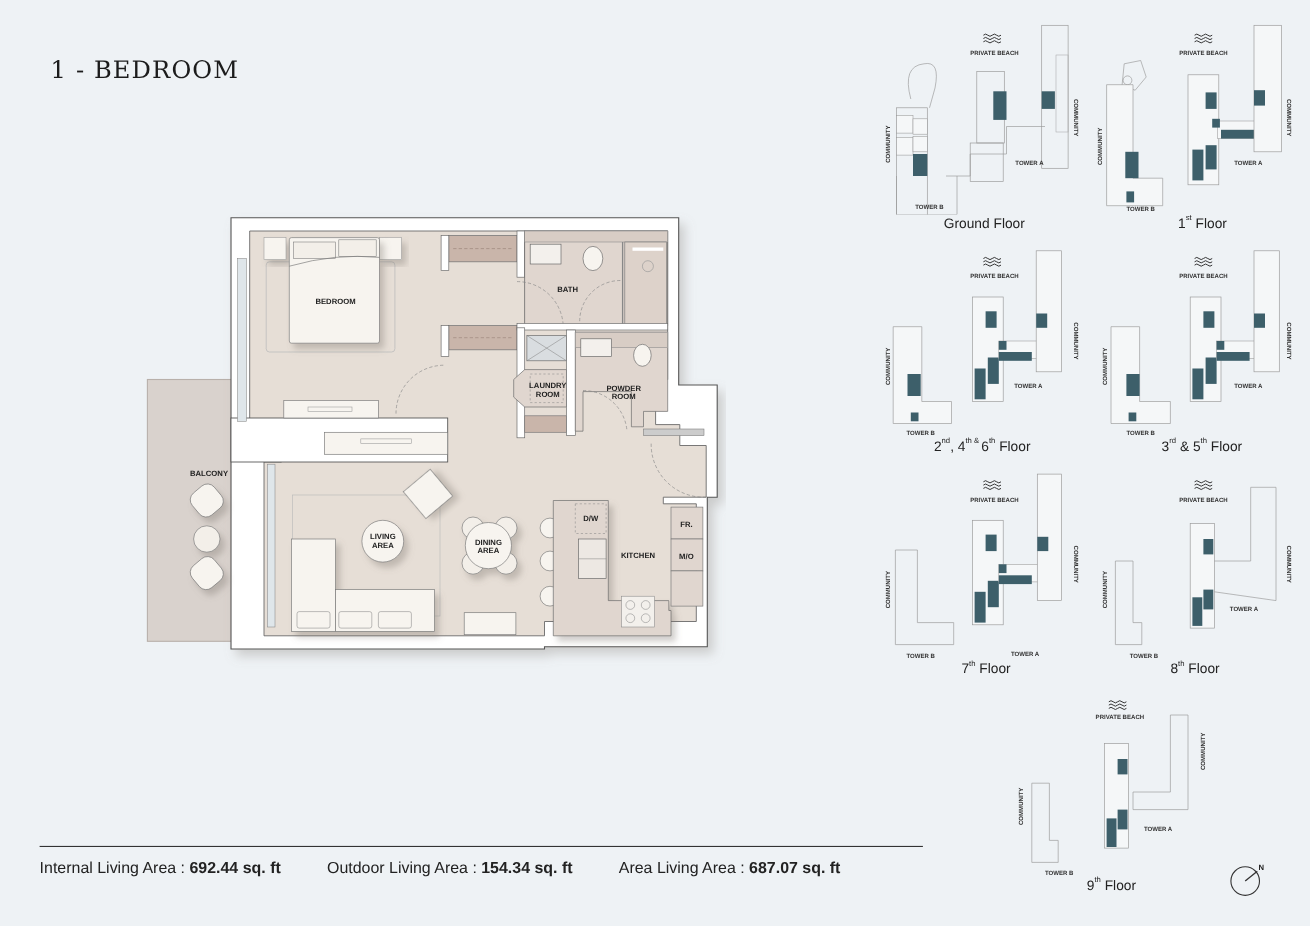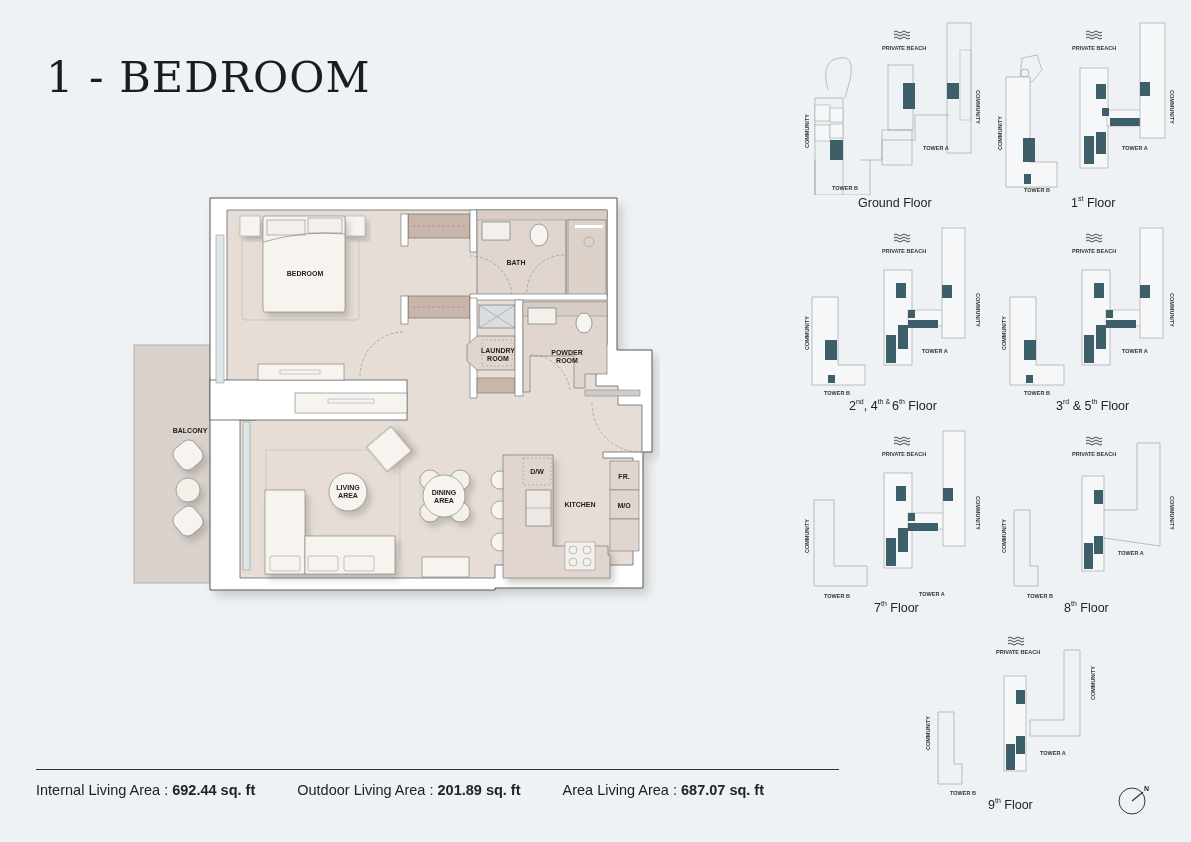--- a/index.html
+++ b/index.html
@@ -1,18 +1,18 @@
 <!DOCTYPE html>
 <html><head>
 <meta charset="utf-8">
 <style>
   * { box-sizing: border-box; margin: 0; padding: 0; }
   html, body { width: 1191px; height: 842px; overflow: hidden; }
   body { background: #eef2f5; font-family: "Liberation Sans", sans-serif; color: #222; position: relative; }
-  .title { position: absolute; left: 46px; top: 52px; font-family: "DejaVu Serif", serif; font-size: 43px; letter-spacing: 1px; color: #1c1c1c; font-weight: normal; }
+  .title { position: absolute; left: 46px; top: 52px; font-family: "DejaVu Serif", serif; font-size: 22px; letter-spacing: 1px; color: #1c1c1c; font-weight: normal; }
   .plan-wrap { position: absolute; left: 130px; top: 190px; width: 530px; height: 420px; }
   .plan-wrap svg { width: 100%; height: 100%; }
   .room-label { font-family: "Liberation Sans", sans-serif; font-size: 7px; font-weight: bold; fill: #222; }
   .divider { position: absolute; left: 36px; top: 769px; width: 803px; height: 1px; background: #333; }
   .areas { position: absolute; left: 36px; top: 782px; display: flex; gap: 0; font-size: 14.5px; color: #222; }
   .area-item { margin-right: 42px; white-space: nowrap; }
   .area-item b { font-weight: bold; }
   .thumb { position: absolute; }
   .thumb svg { display: block; }
   .thumb-label { position: absolute; font-size: 12.5px; color: #222; white-space: nowrap; }
@@ -337,21 +337,21 @@
     <text class="small-cap" x="38" y="163">TOWER B</text>
     <text class="small-cap" transform="translate(18,118) rotate(-90)">COMMUNITY</text>
     <text class="small-cap" transform="translate(183,68) rotate(-90)">COMMUNITY</text>
   </svg>
   <div class="thumb-label" style="left:76px;top:166px;"><span>9</span><sup>th</sup><span> Floor</span></div>
 </div>
 
 <div class="divider"></div>
 <div class="areas">
   <div class="area-item"><span>Internal Living Area : </span><b>692.44 sq. ft</b></div>
-  <div class="area-item"><span>Outdoor Living Area : </span><b>201.89 sq. ft</b></div>
+  <div class="area-item"><span>Outdoor Living Area : </span><b>154.34 sq. ft</b></div>
   <div class="area-item"><span>Area Living Area : </span><b>687.07 sq. ft</b></div>
 </div>
 
 <div class="compass">
   <svg width="36" height="34" viewBox="0 0 36 34">
     <circle cx="14" cy="18" r="13" fill="none" stroke="#333" stroke-width="1"></circle>
     <line x1="14" y1="18" x2="25" y2="9" stroke="#333" stroke-width="1.2"></line>
     <text x="26" y="8" font-size="7" font-weight="bold" fill="#222" font-family="Liberation Sans, sans-serif">N</text>
   </svg>
 </div>

